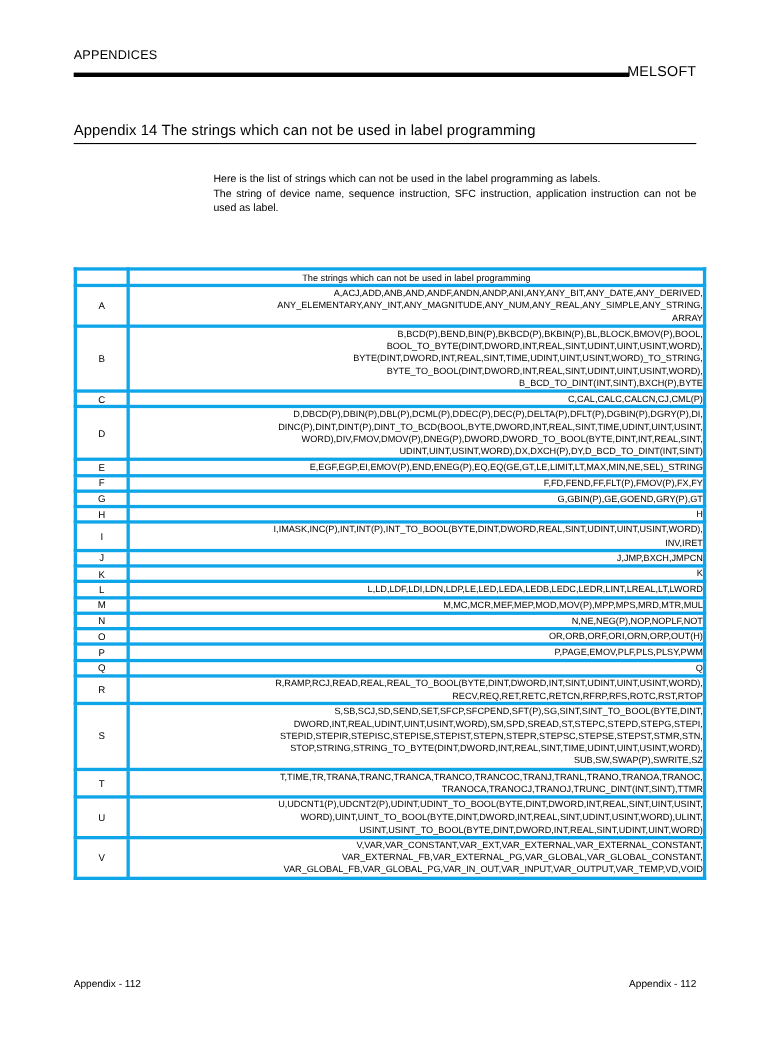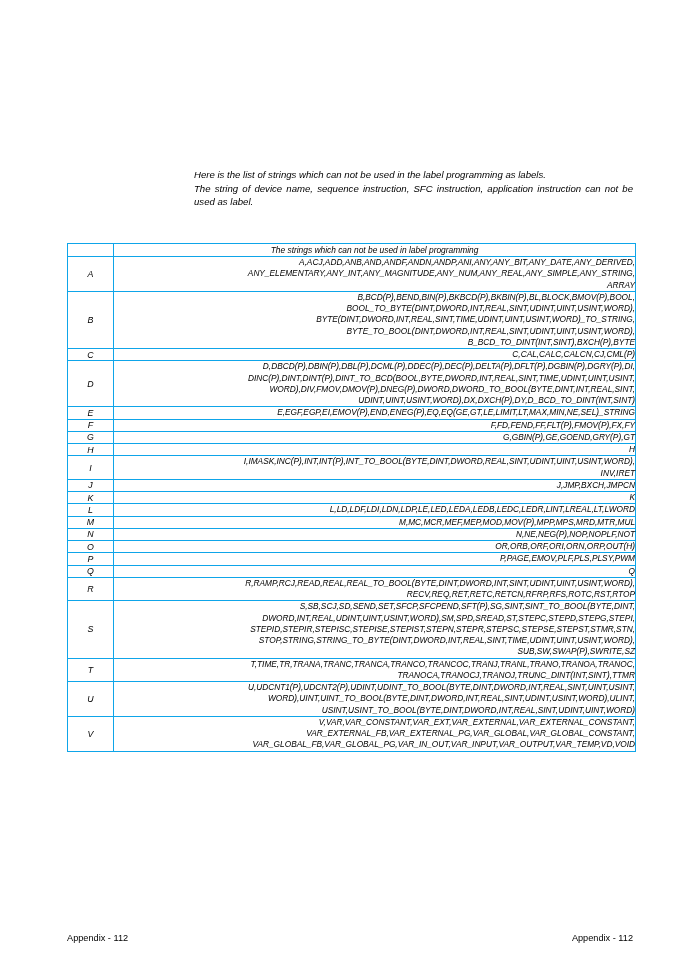--- a/index.html
+++ b/index.html
@@ -74,25 +74,24 @@
   .section-title-rule {
     width: 100%;
     height: 1px;
     background: #000;
   }
 
   
   .intro {
     position: absolute;
     left: 194px;
-    top: 168px;
+    top: 156px;
     width: 439px;
     font-size: 9.6px;
     line-height: 13.6px;
-    font-style: italic;
   }
   .intro p {
     margin: 0;
     text-align: justify;
     text-justify: inter-word;
   }
   .intro p.nojust {
     text-align: left;
   }
 
@@ -101,24 +100,23 @@
     position: absolute;
     left: 67px;
     top: 243px;
     width: 566px;
     border-collapse: collapse;
     table-layout: fixed;
     font-size: 8.3px;
   }
   .strings-table td,
   .strings-table th {
-    border: 1px solid #0ea5e9;
+    border: 3px solid #0ea5e9;
     padding: 0;
     vertical-align: middle;
-    font-style: italic;
   }
   .strings-table th.col-head {
     font-weight: normal;
     text-align: center;
     height: 12px;
     line-height: 12px;
     font-size: 8.4px;
   }
   .col-letter {
     width: 45px;
@@ -139,39 +137,47 @@
   }
 
   
   .page-footer {
     position: absolute;
     left: 67px;
     top: 889px;
     width: 566px;
     height: 14px;
     font-size: 9.2px;
-    margin-top: 44px;
   }
   .footer-left {
     position: absolute;
     left: 0;
     top: 0;
   }
   .footer-right {
     position: absolute;
     right: 0;
     top: 0;
   }
 </style>
 </head>
 <body>
 
 <div class="page">
 
-
+  <div class="page-header">
+    <div class="header-left">APPENDICES</div>
+    <div class="header-rule"></div>
+    <div class="header-right">MELSOFT</div>
+  </div>
+
+  <div class="section-title-wrap">
+    <div class="section-title">Appendix 14 The strings which can not be used in label programming</div>
+    <div class="section-title-rule"></div>
+  </div>
 
   <div class="intro">
     <p class="nojust">Here is the list of strings which can not be used in the label programming as labels.</p>
     <p>The string of device name, sequence instruction, SFC instruction, application instruction can not be used as label.</p>
   </div>
 
   <table class="strings-table">
     <thead>
       <tr>
         <th class="col-head col-letter"></th>

